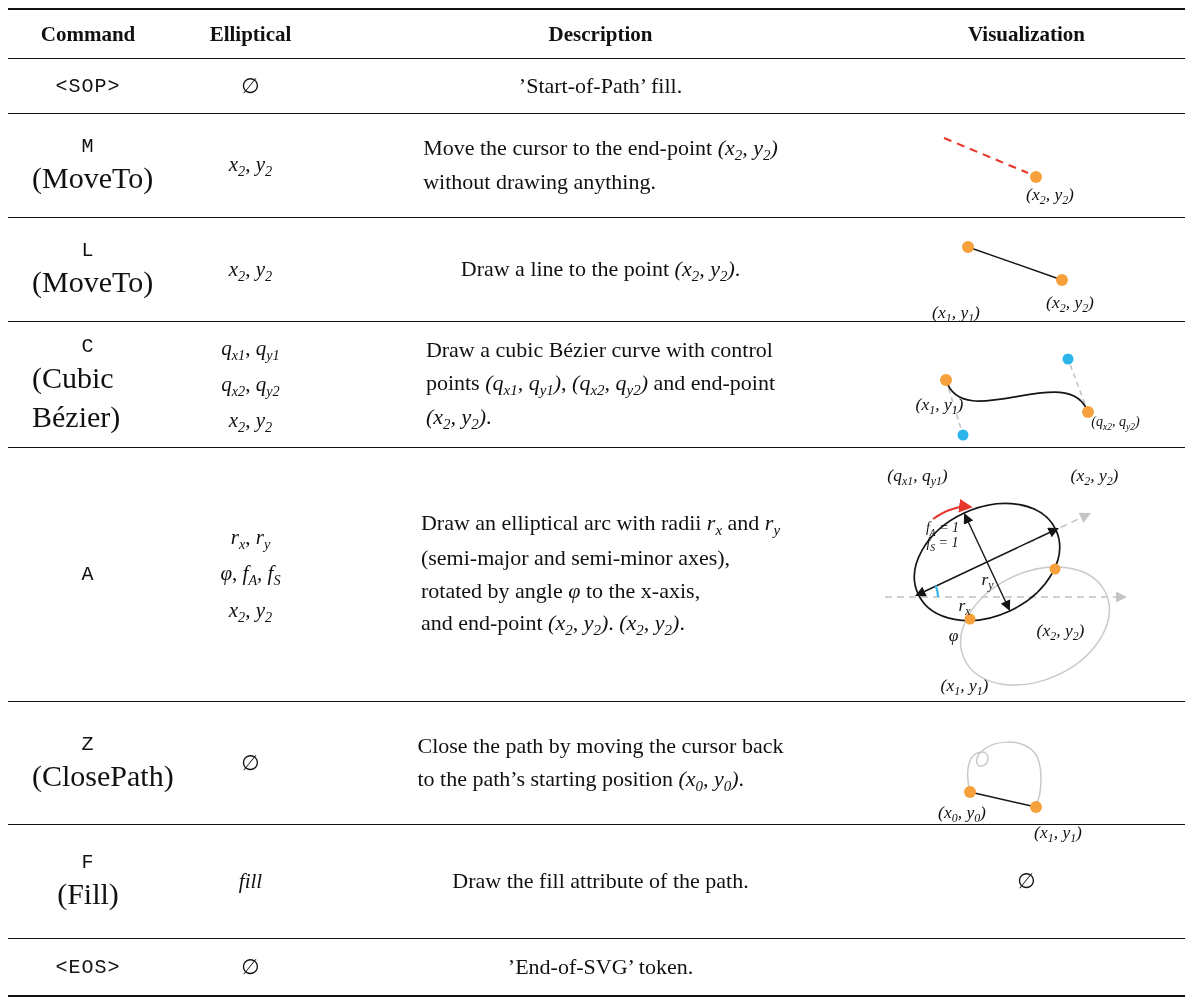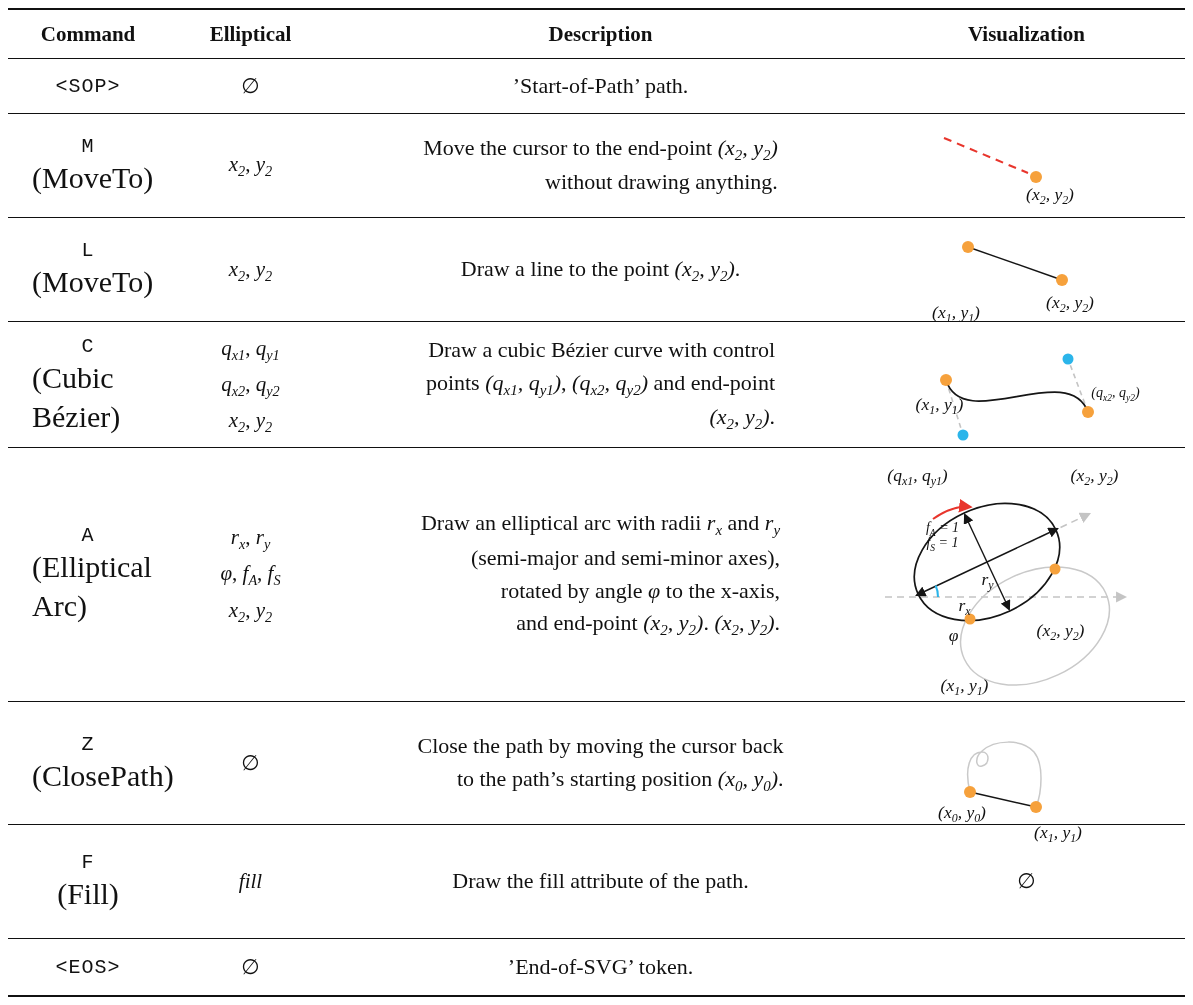--- a/index.html
+++ b/index.html
@@ -15,21 +15,21 @@
   .r-a{height:254px;}
   .r-z{height:123px;}
   .r-f{height:114px;}
   .r-eos{height:56px;}
   .cell{width:100%;height:100%;display:flex;flex-direction:column;align-items:center;justify-content:center;box-sizing:border-box;}
   .hcell{font-weight:bold;font-size:21px;}
   .code{font-family:"Liberation Mono","DejaVu Sans Mono",monospace;font-size:20px;letter-spacing:1px;text-align:right;}
   .cname{font-size:30px;text-align:left;max-width:112px;line-height:1.3;}
   .argline{font-size:21px;line-height:1.62;text-align:center;font-family:"Liberation Serif","DejaVu Sans",serif;}
   .desc-cell{align-items:center;}
-  .desc-box{font-size:22px;line-height:1.48;text-align:right;max-width:520px;font-family:"Liberation Serif","DejaVu Sans",serif;}
+  .desc-box{font-size:22px;line-height:1.48;text-align:left;max-width:520px;font-family:"Liberation Serif","DejaVu Sans",serif;}
   .desc-box.c{text-align:center;max-width:none;}
   i.m{font-style:italic;}
   sub{font-size:68%;}
   .viz{position:relative;}
   .viz svg{position:absolute;left:0;top:0;}
   .vl{position:absolute;transform:translate(-50%,-50%);font-size:17.5px;white-space:nowrap;font-family:"Liberation Serif",serif;margin-top:48px;}
   .vl.sm{font-size:14px;}
   .empty-sym{font-size:21px;font-family:"Liberation Serif","DejaVu Sans",serif;}
   
   .dot-o{fill:var(--orange);}
@@ -57,21 +57,21 @@
   </div>
 
   <div class="row r-sop">
     <div class="cell">
       <div class="code">&lt;SOP&gt;</div>
     </div>
     <div class="cell">
       <div class="argline">∅</div>
     </div>
     <div class="cell desc-cell">
-      <div class="desc-box c">’Start-of-Path’ path.</div>
+      <div class="desc-box c">’Start-of-Path’ fill.</div>
     </div>
     <div class="cell"></div>
   </div>
 
   <div class="row r-m">
     <div class="cell">
       <div class="code">M</div>
       <div class="cname">(MoveTo)</div>
     </div>
     <div class="cell">
@@ -134,30 +134,29 @@
           <line x1="74" y1="58" x2="91" y2="113" class="ln-gray" stroke-dasharray="5 4"></line>
           <line x1="216" y1="90" x2="196" y2="37" class="ln-gray" stroke-dasharray="5 4"></line>
           <path d="M74,58 C91,113 196,37 216,90" class="ln-ink"></path>
           <circle cx="74" cy="58" r="6" class="dot-o"></circle>
           <circle cx="216" cy="90" r="6" class="dot-o"></circle>
           <circle cx="91" cy="113" r="5.5" class="dot-b"></circle>
           <circle cx="196" cy="37" r="5.5" class="dot-b"></circle>
         </svg>
         <span class="vl" style="left:68px;top:36px;"><i class="m">(x<sub>1</sub>, y<sub>1</sub>)</i></span>
         <span class="vl" style="left:46px;top:107px;"><i class="m">(q<sub>x1</sub>, q<sub>y1</sub>)</i></span>
-        <span class="vl sm" style="left:244px;top:24px;"><i class="m">(q<sub>x2</sub>, q<sub>y2</sub>)</i></span>
+        <span class="vl sm" style="left:244px;top:53px;"><i class="m">(q<sub>x2</sub>, q<sub>y2</sub>)</i></span>
         <span class="vl" style="left:223px;top:107px;"><i class="m">(x<sub>2</sub>, y<sub>2</sub>)</i></span>
       </div>
     </div>
   </div>
 
   <div class="row r-a">
     <div class="cell">
       <div class="code">A</div>
-      <div class="cname">(Elliptical Arc)</div>
     </div>
     <div class="cell">
       <div class="argline"><i class="m">r<sub>x</sub></i>, <i class="m">r<sub>y</sub></i></div>
       <div class="argline"><i class="m">φ</i>, <i class="m">f<sub>A</sub></i>, <i class="m">f<sub>S</sub></i></div>
       <div class="argline"><i class="m">x<sub>2</sub></i>, <i class="m">y<sub>2</sub></i></div>
     </div>
     <div class="cell desc-cell">
       <div class="desc-box">Draw an elliptical arc with radii <i class="m">r<sub>x</sub></i> and <i class="m">r<sub>y</sub></i><br>(semi-major and semi-minor axes),<br>rotated by angle <i class="m">φ</i> to the x-axis,<br>and end-point <i class="m">(x<sub>2</sub>, y<sub>2</sub>)</i>. <i class="m">(x<sub>2</sub>, y<sub>2</sub>)</i>.</div>
     </div>
     <div class="cell">

